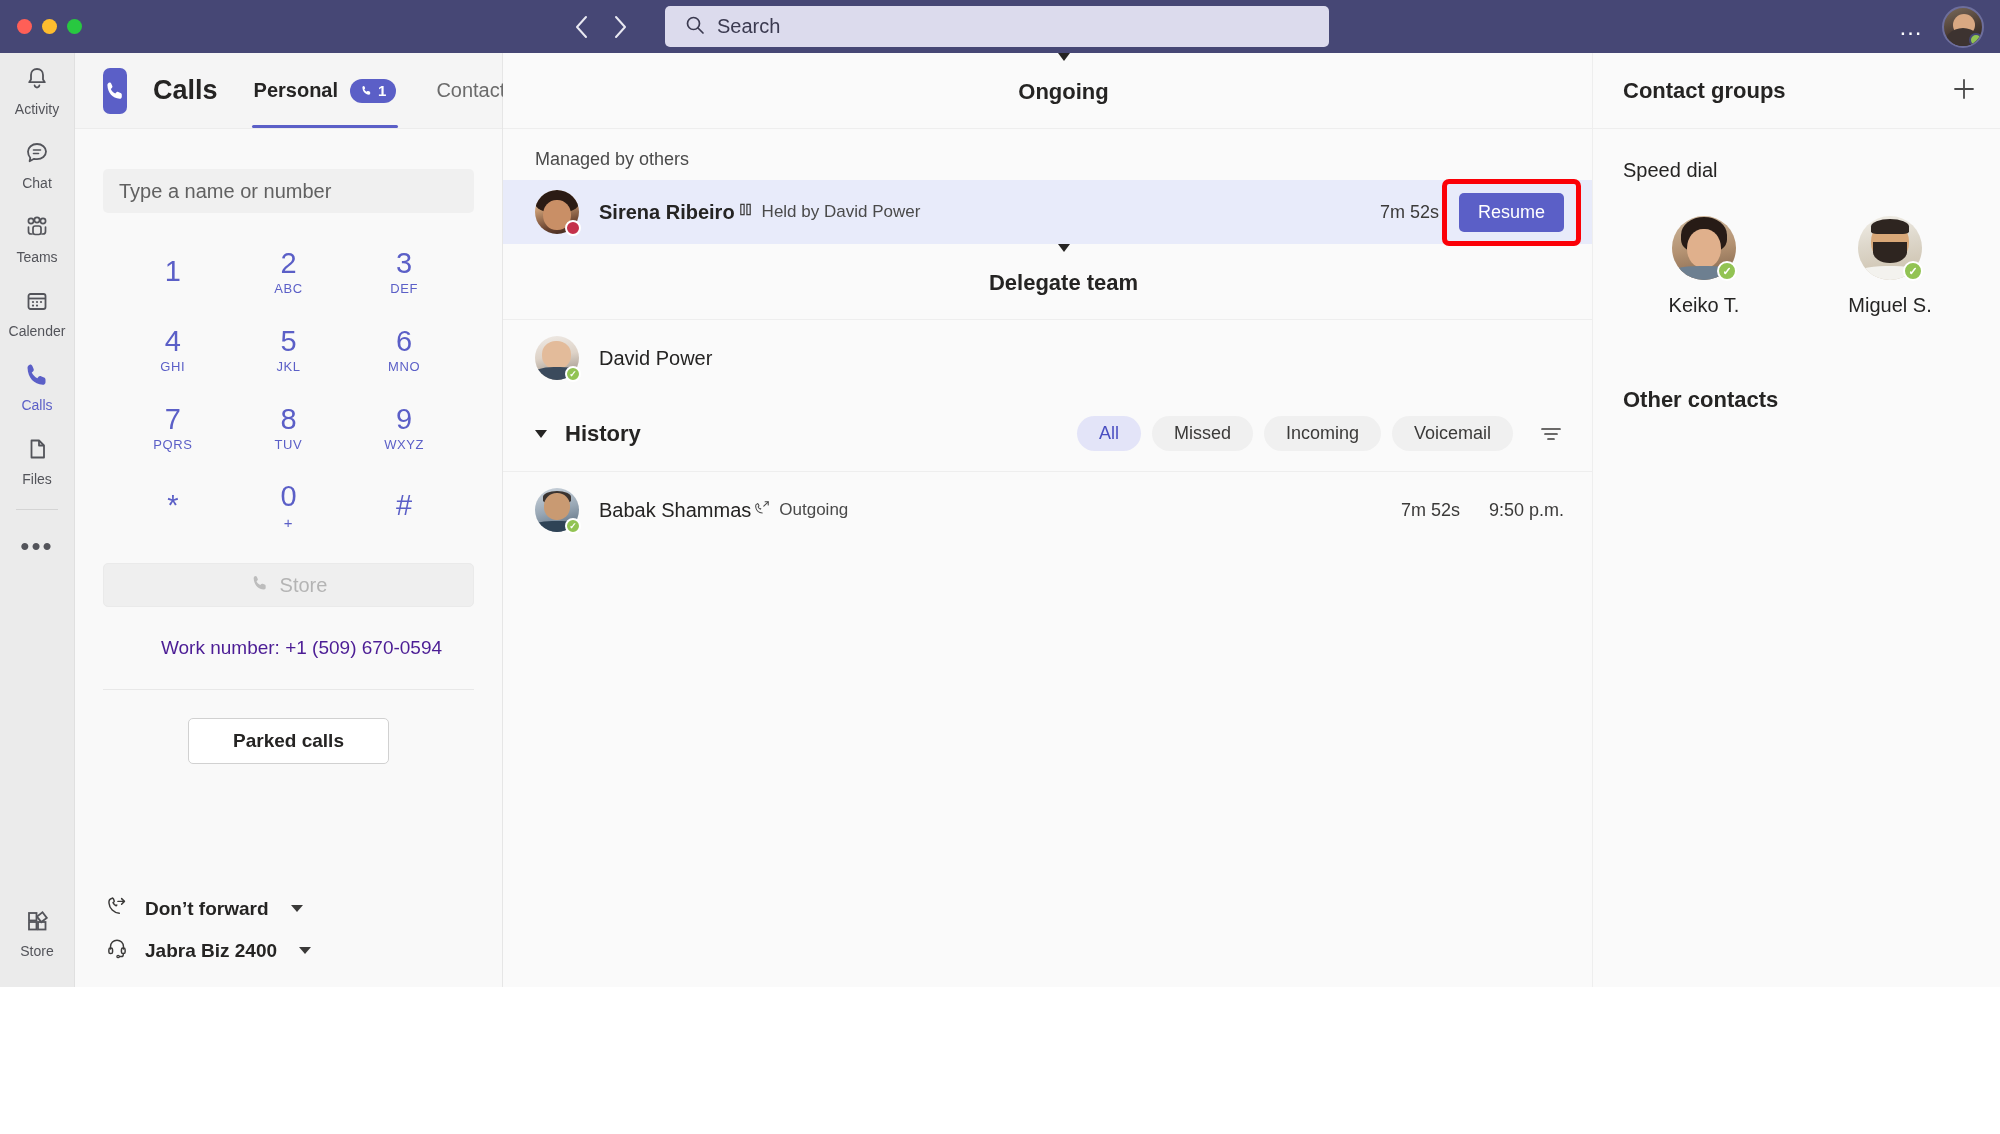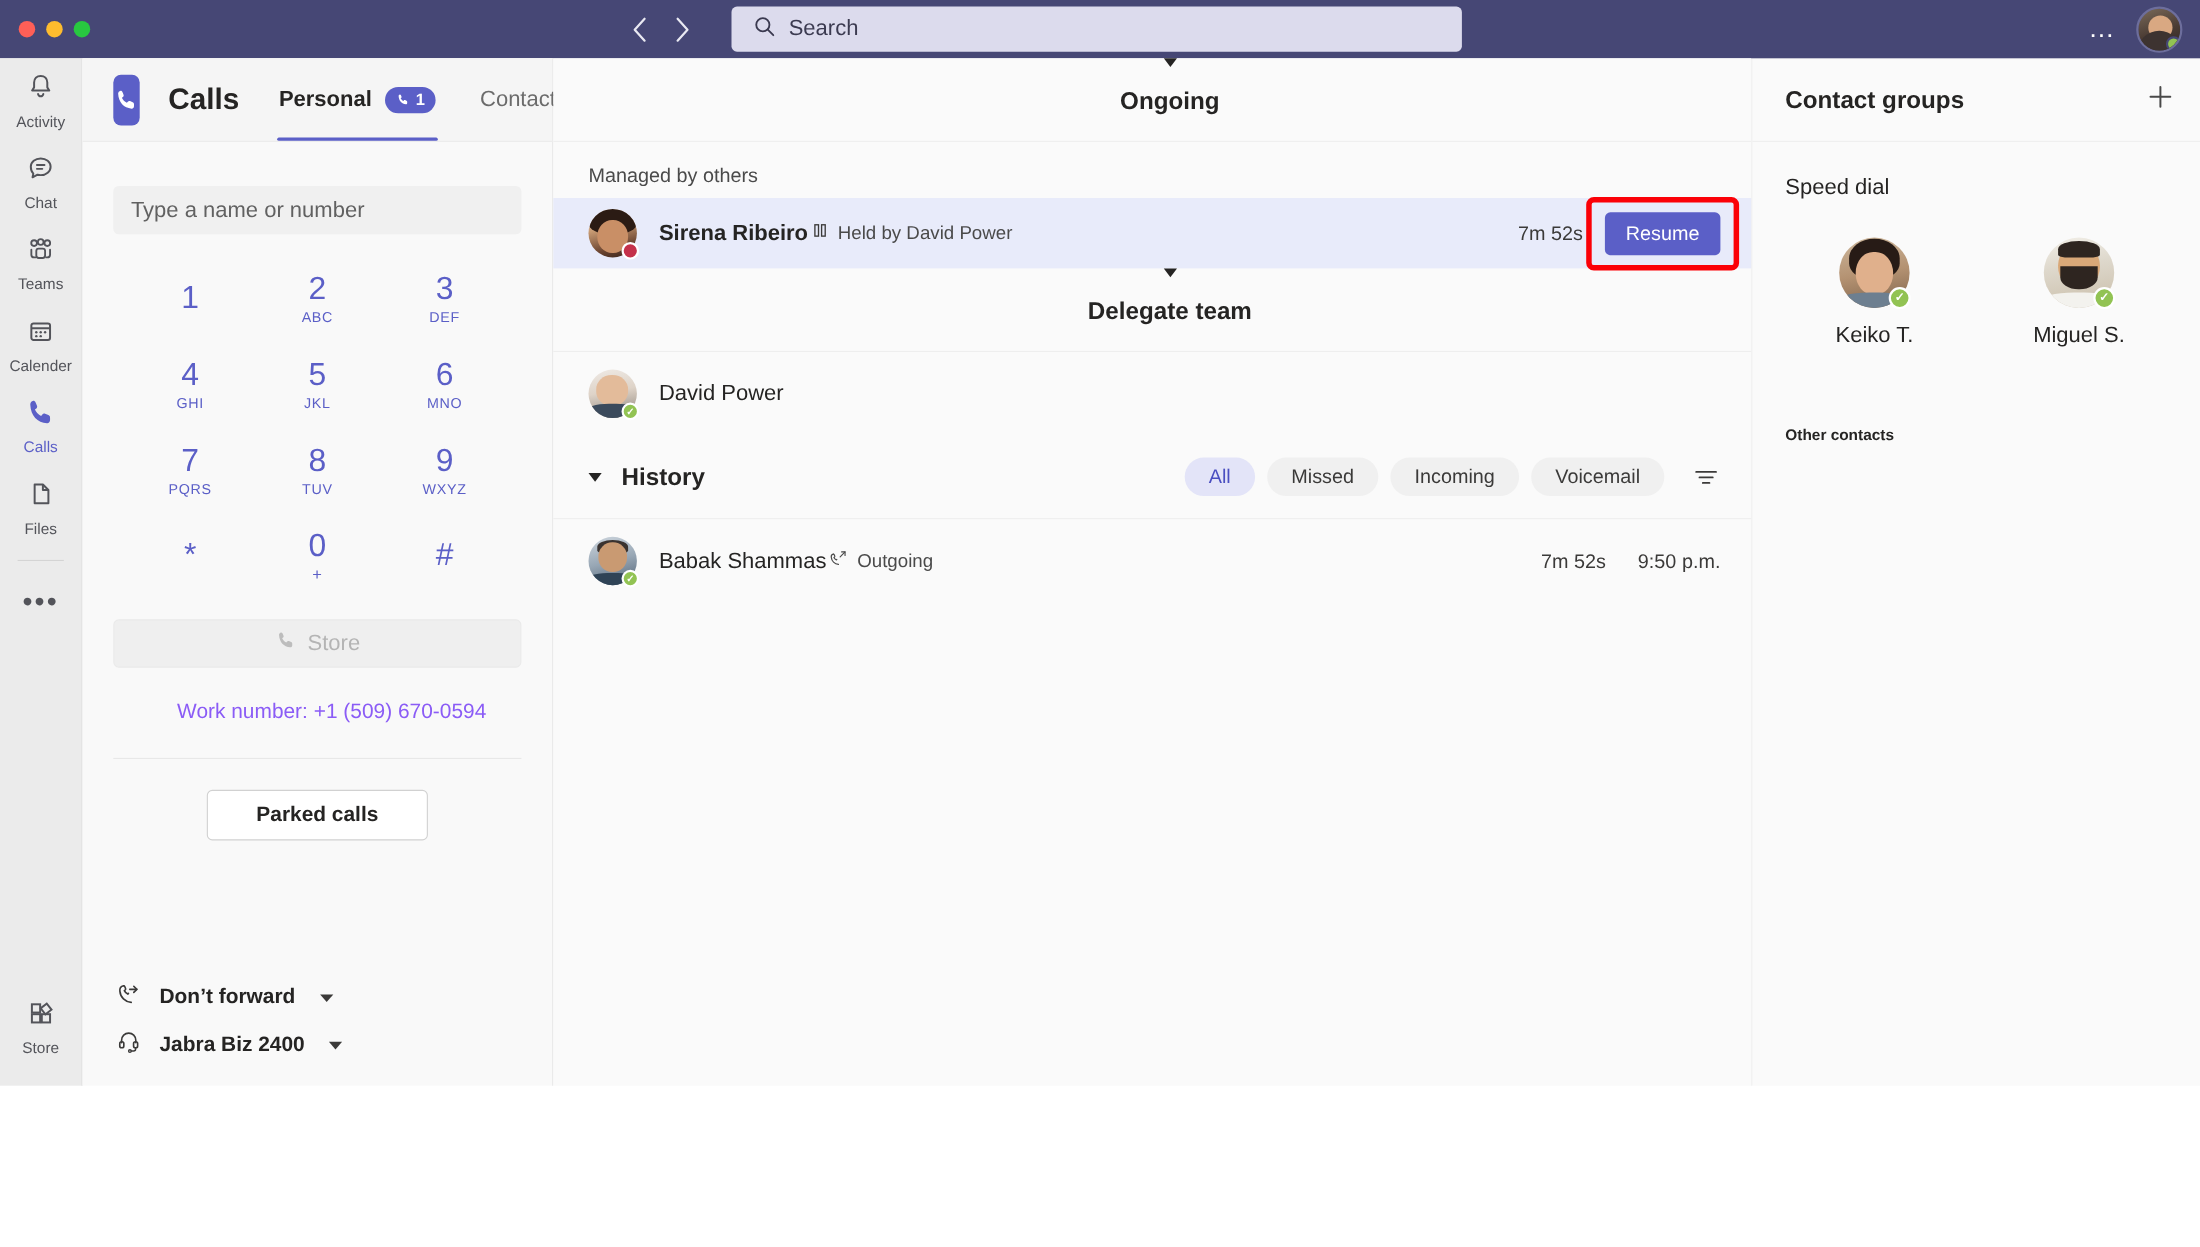--- a/index.html
+++ b/index.html
@@ -125,21 +125,21 @@
   .key .num { font-size: 29px; color: #5b5fc7; line-height: 1.05; }
   .key .sub { font-size: 13px; color: #5b5fc7; letter-spacing: 0.6px; margin-top: 2px; }
   .key .sub.plus { font-size: 15px; }
 
   .call-btn {
     margin: 26px 28px 0; height: 44px; border-radius: 5px; background: #efefef;
     display: flex; align-items: center; justify-content: center; gap: 10px;
     color: #b4b4b4; font-size: 20px; border: 1px solid #eaeaea;
   }
   .work-number {
-    margin-top: 30px; text-align: center; font-size: 19px; color: #8b5cf6; padding-left: 26px;
+    margin-top: 30px; text-align: center; font-size: 19px; color: #4c1d95; padding-left: 26px;
   }
   .hr { margin: 30px 28px 0; height: 1px; background: #e8e8e8; }
   .parked-wrap { display: flex; justify-content: center; margin-top: 28px; }
   .parked-btn {
     padding: 11px 44px; border: 1px solid #d1d1d1; border-radius: 5px;
     background: #ffffff; font-size: 19px; color: #252423; font-weight: bold;
   }
 
   .dial-footer {
     margin-top: auto; padding: 0 0 22px 30px; display: flex; flex-direction: column; gap: 13px;
@@ -218,21 +218,21 @@
   .right-title { font-size: 22px; font-weight: bold; color: #252423; }
   .plus-btn { margin-left: auto; color: #494949; }
   .grp-label { padding: 30px 0 0 30px; font-size: 20px; color: #252423; }
   .speedgrid { display: flex; gap: 76px; padding: 34px 0 0 56px; }
   .sd { display: flex; flex-direction: column; align-items: center; gap: 14px; width: 110px; }
   .sd .av { width: 64px; height: 64px; border-radius: 50%; position: relative; }
   .sd .av .img { position: absolute; inset: 0; border-radius: 50%; overflow: hidden; }
   .sd .nm { font-size: 20px; color: #252423; }
   .sd .pres-dot { width: 20px; height: 20px; right: -1px; bottom: -1px; }
   .sd .pres-dot .tick { font-size: 11px; }
-  .other-label { padding: 70px 12px 0 30px; font-size: 14px; font-weight: bold; color: #252423; }
+  .other-label { padding: 70px 12px 0 30px; font-size: 22px; font-weight: bold; color: #252423; }
 
   
   .ph-sirena { background: linear-gradient(165deg,#e8e2da 0%,#c79a72 38%,#6b4430 75%,#34211a 100%); }
   .ph-sirena .hair { position:absolute; left:0; top:0; width:100%; height:52%; background:#2b1b14; border-radius:50% 50% 44% 44%; }
   .ph-sirena .skin { position:absolute; left:18%; top:22%; width:64%; height:70%; background:#c98f66; border-radius:48%; }
   .ph-david { background: linear-gradient(170deg,#efeae5 0%,#ded3c8 45%,#8d8379 100%); }
   .ph-david .skin { position:absolute; left:16%; top:12%; width:66%; height:62%; background:#e3bb9a; border-radius:48%; }
   .ph-david .shirt { position:absolute; left:-6%; bottom:-8%; width:112%; height:38%; background:#3b4a5c; border-radius:44% 44% 0 0; }
   .ph-babak { background: linear-gradient(165deg,#cfd7df 0%,#97a6b4 50%,#4f6174 100%); }
   .ph-babak .skin { position:absolute; left:20%; top:12%; width:60%; height:60%; background:#c99a72; border-radius:48%; }

